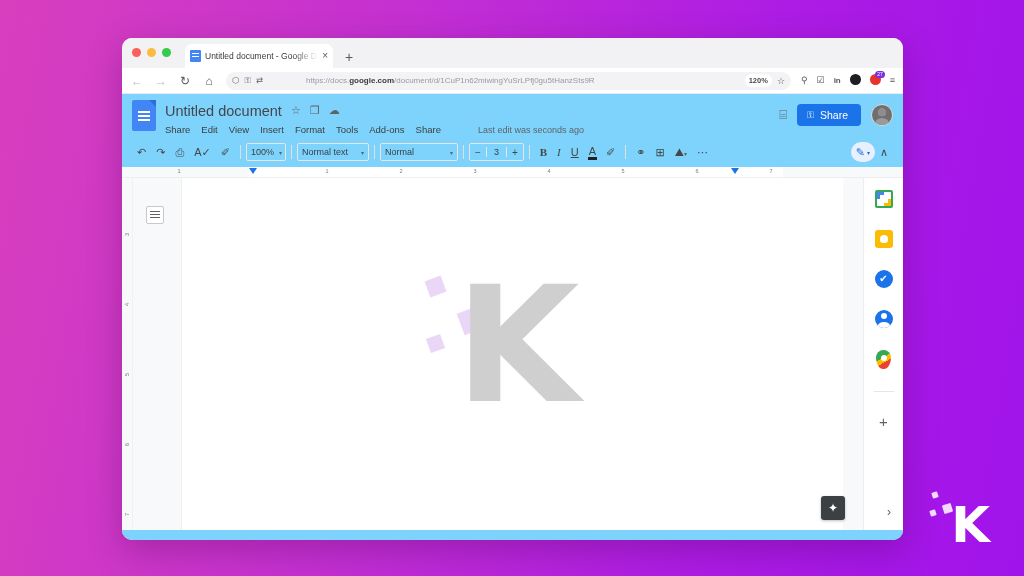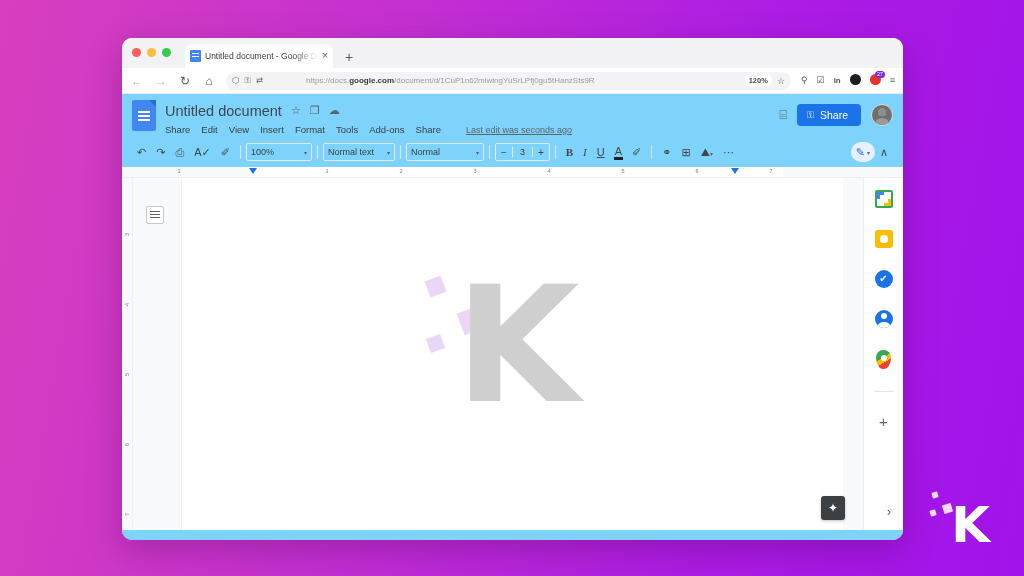--- a/index.html
+++ b/index.html
@@ -152,22 +152,22 @@
     content: ""; position: absolute; left: 6px; top: 11px; right: 6px; height: 11px;
     background: repeating-linear-gradient(to bottom, #fff 0 1.6px, transparent 1.6px 4px);
   }
   .title-col { flex: 1 1 auto; min-width: 0; }
   .title-row { display: flex; align-items: center; gap: 9px; height: 21px; }
   .doc-title { font-size: 14.5px; color: #43474d; }
   .t-ico { font-size: 11px; color: #5f6368; cursor: pointer; line-height: 1; }
   .menu-row { display: flex; align-items: center; gap: 11px; margin-top: 3px; }
   .menu-item { font-size: 9.5px; color: #3c4043; cursor: pointer; }
   .lastedit {
-    font-size: 9px; color: #5f6368; text-decoration: underline;
-    margin-left: 14px; cursor: pointer;
+    font-size: 9px; color: #5f6368; 
+    margin-left: 26px; cursor: pointer;
   }
   .header-right { display: flex; align-items: center; gap: 10px; padding-top: 4px; }
   .comment-ico { font-size: 13px; color: #5f6368; cursor: pointer; }
   .share-btn {
     background: #1a73e8; color: #fff;
     font-size: 10.5px;
     border-radius: 4px;
     padding: 5px 13px 5px 10px;
     display: flex; align-items: center; gap: 6px;
     cursor: pointer; border: none;
@@ -192,21 +192,21 @@
     gap: 0px;
   }
   .tb { font-size: 11px; color: #444746; padding: 0 5px; cursor: pointer; line-height: 1; }
   .tb-sep { width: 1px; height: 14px; background: #e0e0e0; margin: 0 5px; }
   .tb-box {
     border: 1px solid #e6e6e6; border-radius: 2px;
     height: 18px; display: flex; align-items: center;
     font-size: 9px; color: #3c4043; padding: 0 4px; gap: 5px;
     cursor: pointer; white-space: nowrap;
   }
-  .tb-box.zoom { width: 66px; justify-content: space-between; }
+  .tb-box.zoom { width: 40px; justify-content: space-between; }
   .tb-box.style { width: 72px; justify-content: space-between; }
   .tb-box.font { width: 78px; justify-content: space-between; }
   .caret { font-size: 6px; color: #5f6368; }
   .fsize {
     display: flex; align-items: center; border: 1px solid #e6e6e6;
     border-radius: 2px; height: 18px; overflow: hidden;
   }
   .fsize span { font-size: 10px; color: #444746; padding: 0 5px; cursor: pointer; }
   .fsize .val { font-size: 9px; color: #3c4043; border-left: 1px solid #e6e6e6; border-right: 1px solid #e6e6e6; padding: 0 7px; }
   .tb b { font-weight: bold; font-family: "Liberation Serif", serif; }

